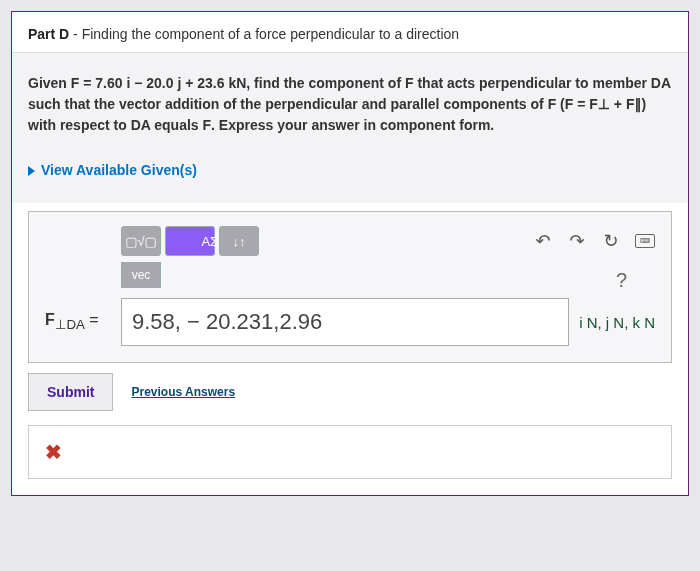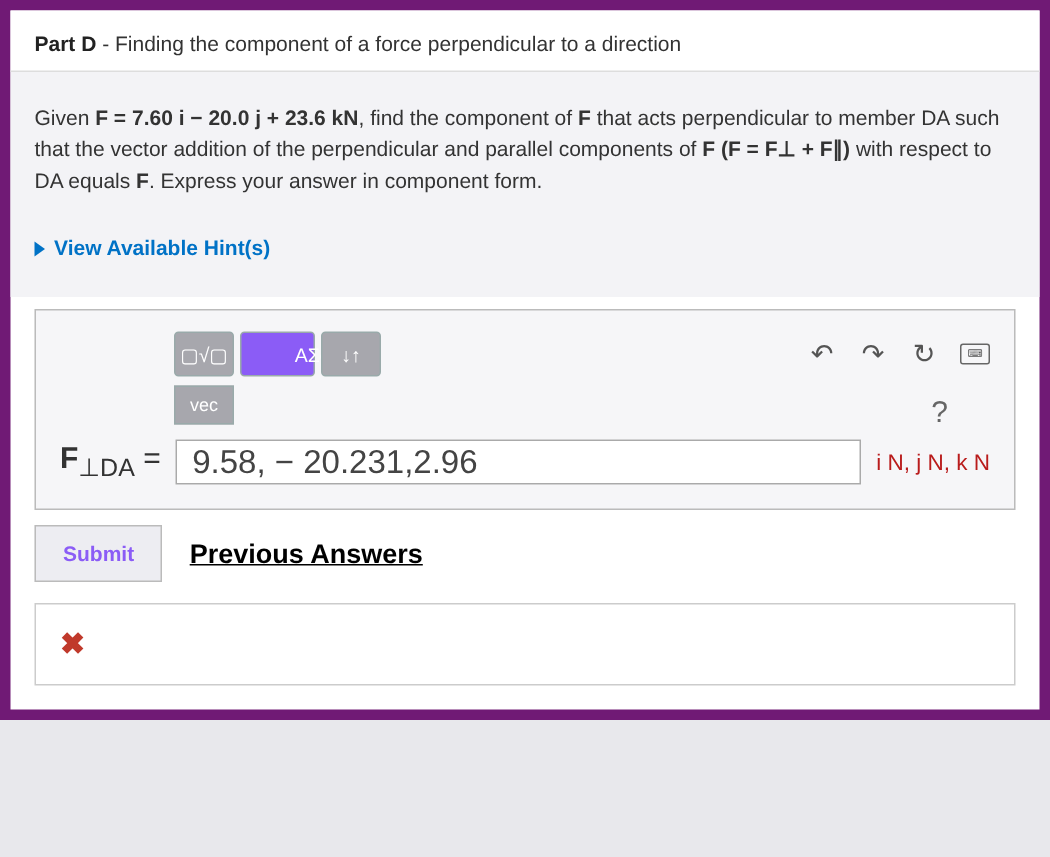--- a/index.html
+++ b/index.html
@@ -7,35 +7,35 @@
     font-family: Arial, Helvetica, sans-serif;
     background: #e8e8ec;
     width: 700px;
     height: 571px;
     overflow: hidden;
     font-size: 14px;
     color: #333;
   }
   .panel {
     background: #fff;
-    border: 7px solid #701a75;
-    margin: 0;
+    border: 1px solid #701a75;
+    margin: 11px;
   }
   .part-header {
     padding: 14px 16px 10px 16px;
     border-bottom: 1px solid #ddd;
     background:#fff;
   }
   .part-header b { color:#222; }
   .part-body {
     padding: 20px 16px 12px 16px;
     background: #f3f3f6;
     line-height: 1.5;
   }
-  .given-line { margin-bottom: 10px; font-size: 14px; }
+  .given-line { margin-bottom: 10px; font-size: 14px; font-weight: bold; }
   .bold { font-weight: bold; }
   .hint-toggle {
     color: #0072c6;
     font-weight: bold;
     cursor: pointer;
     display: inline-flex;
     align-items: center;
     gap: 6px;
     margin-top: 14px;
     margin-bottom: 10px;
@@ -89,48 +89,48 @@
     font-size:20px; color:#666; cursor:pointer;
     position:absolute; right:28px;
   }
   .vec-row { position:relative; display:flex; align-items:center; }
   .answer-row {
     display:flex;
     align-items:center;
     gap:10px;
   }
   .var-label {
-    font-size:20px;
+    font-size:16px;
     white-space:nowrap;
     min-width:66px;
   }
   .answer-input {
     flex:1;
     border:1px solid #aaa;
-    height:30px;
+    height:48px;
     padding: 0 10px;
     font-size:22px;
     color:#444;
     background:#fff;
   }
-  .unit-label { font-size:15px; color:#b91c1c; white-space:nowrap; }
+  .unit-label { font-size:15px; color:#14532d; white-space:nowrap; }
   .submit-row {
     margin: 0 16px 14px 16px;
     display:flex; align-items:center; gap:18px;
   }
   .submit-btn {
     background:#ededf2;
     border:1px solid #bbb;
-    color:#8b5cf6;
+    color:#4c1d95;
     font-weight:bold;
     padding:10px 18px;
     cursor:pointer;
     font-size:14px;
   }
-  .prev-link { color:#000000; text-decoration:underline; font-weight:bold; font-size:18px; cursor:pointer; }
+  .prev-link { color:#0c4a6e; text-decoration:underline; font-weight:bold; font-size:12px; cursor:pointer; }
   .feedback {
     margin: 4px 16px 16px 16px;
     border:1px solid #ccc;
     background:#fff;
     padding:14px 16px;
     display:flex; align-items:center; gap:12px;
     font-size:14px;
   }
   .x-icon { color:#c0392b; font-size:20px; font-weight:bold; }
   .kbd-icon {
@@ -145,21 +145,21 @@
   <div class="part-header">
     <b>Part D</b><span> - Finding the component of a force perpendicular to a direction</span>
   </div>
 
   <div class="part-body">
     <div class="given-line">
       <span>Given </span><b>F = 7.60 i − 20.0 j + 23.6 kN</b><span>, find the component of </span><b>F</b><span> that acts perpendicular to member DA such that the vector addition of the perpendicular and parallel components of </span><b>F (F = F⊥ + F∥)</b><span> with respect to DA equals </span><b>F</b><span>. Express your answer in component form.</span>
     </div>
     <div class="hint-toggle">
       <span class="tri"></span>
-      <span>View Available Hint(s)</span>
+      <span>View Available Given(s)</span>
     </div>
   </div>
 
   <div class="answer-box">
     <div class="toolbar">
       <div class="toolbar-left">
         <div class="tb-btn">
             <span>▢√▢</span>
           </div>
         <div class="tb-btn active">

